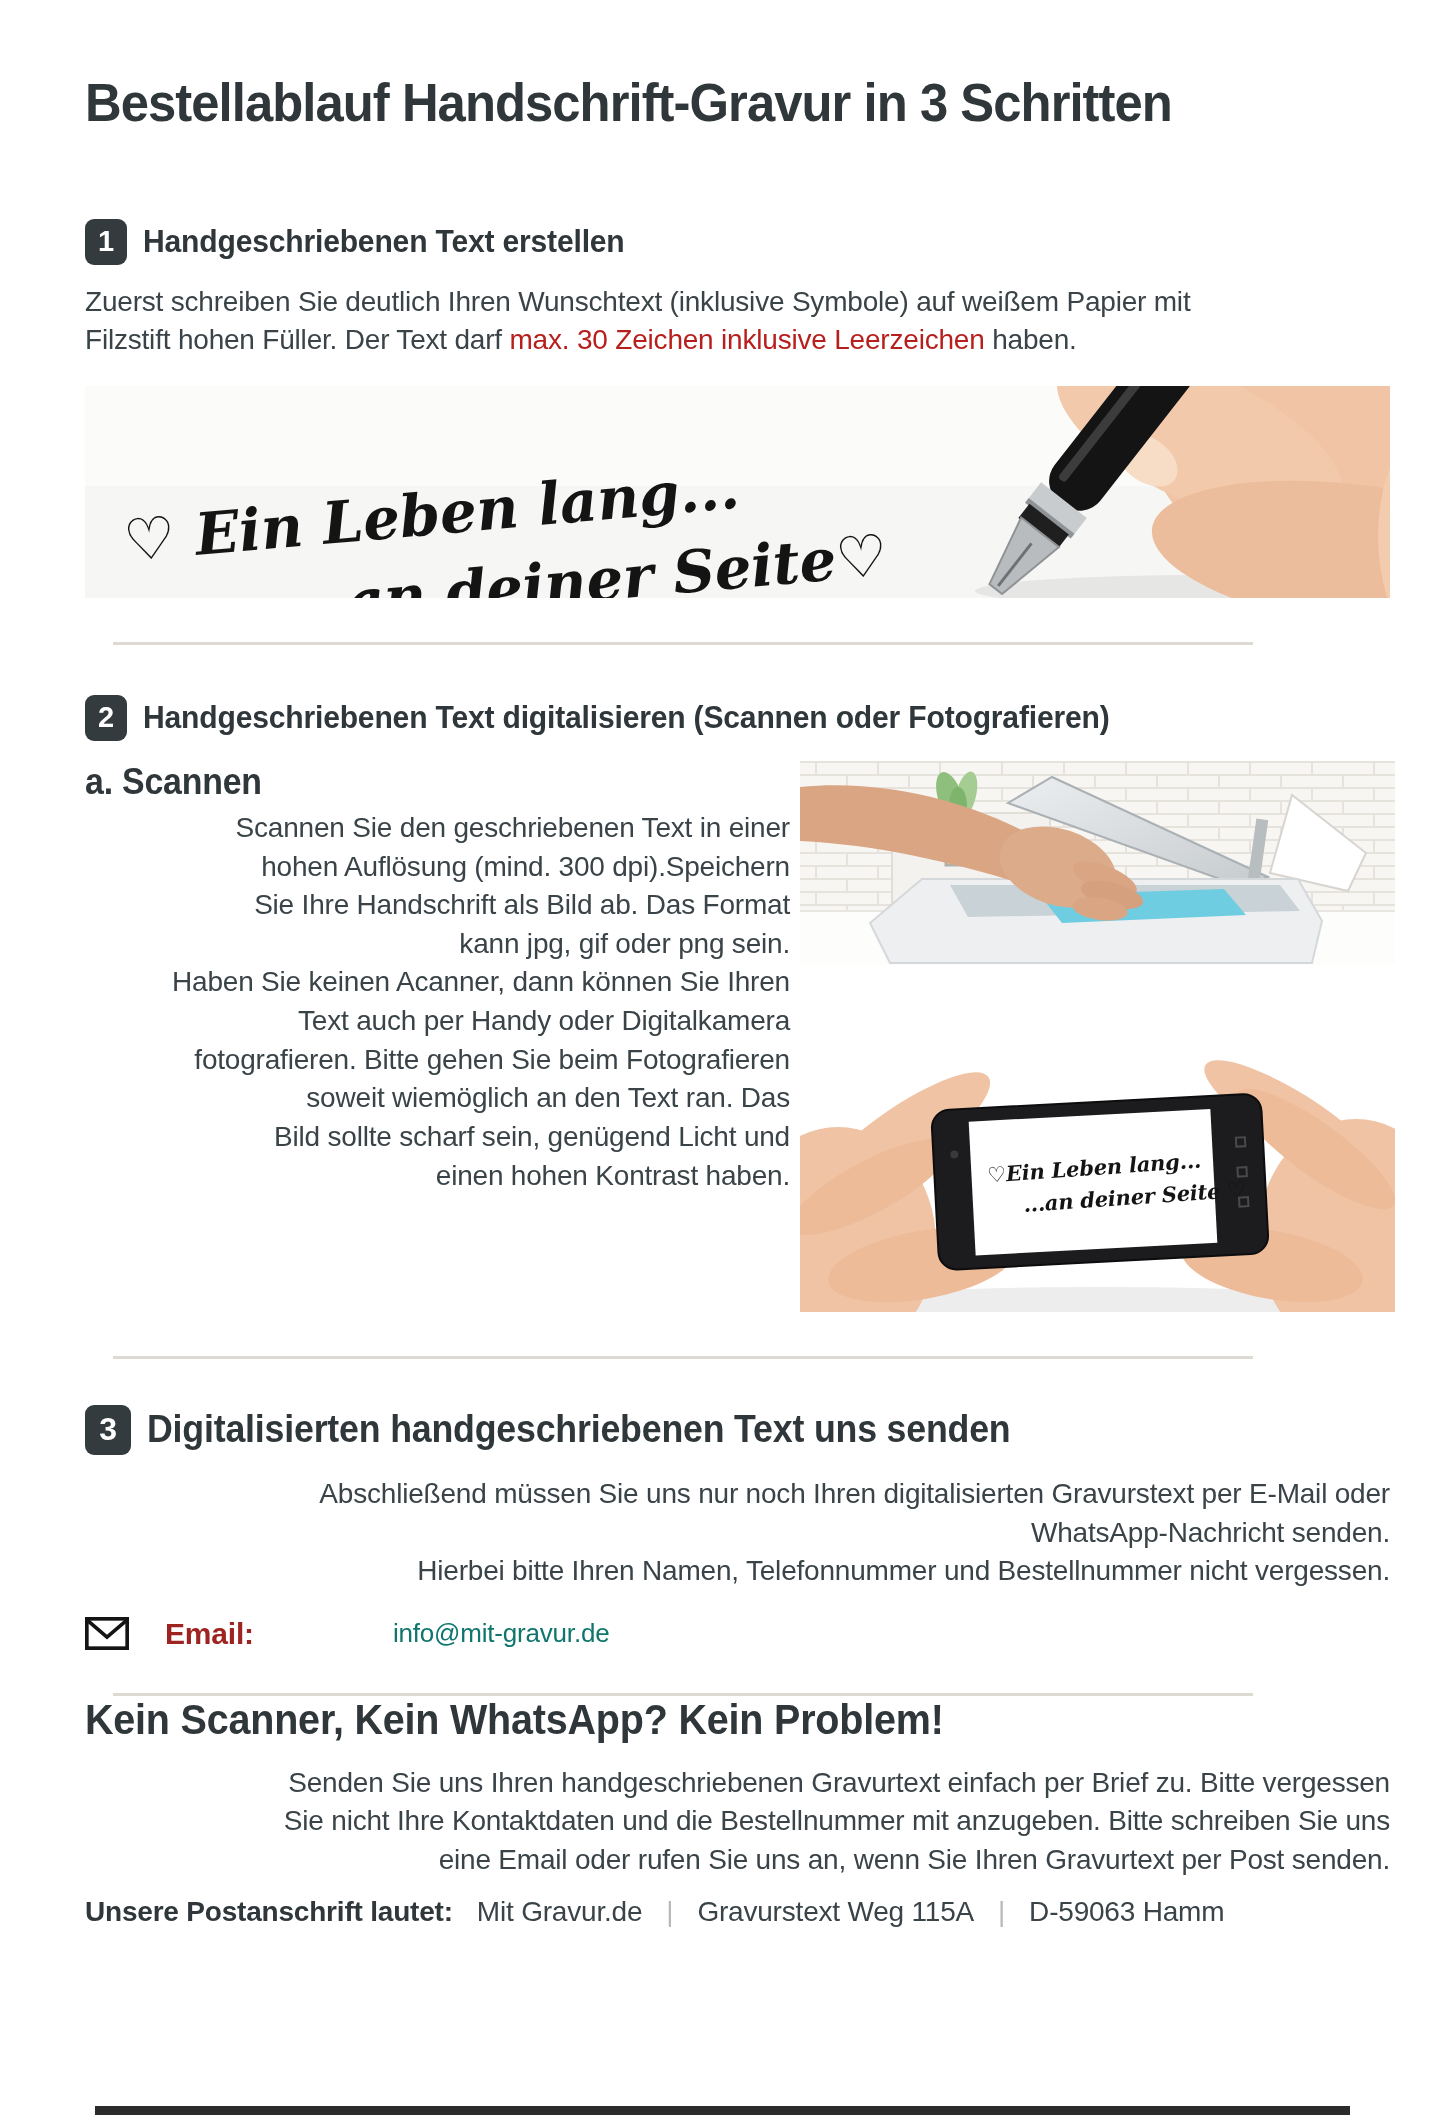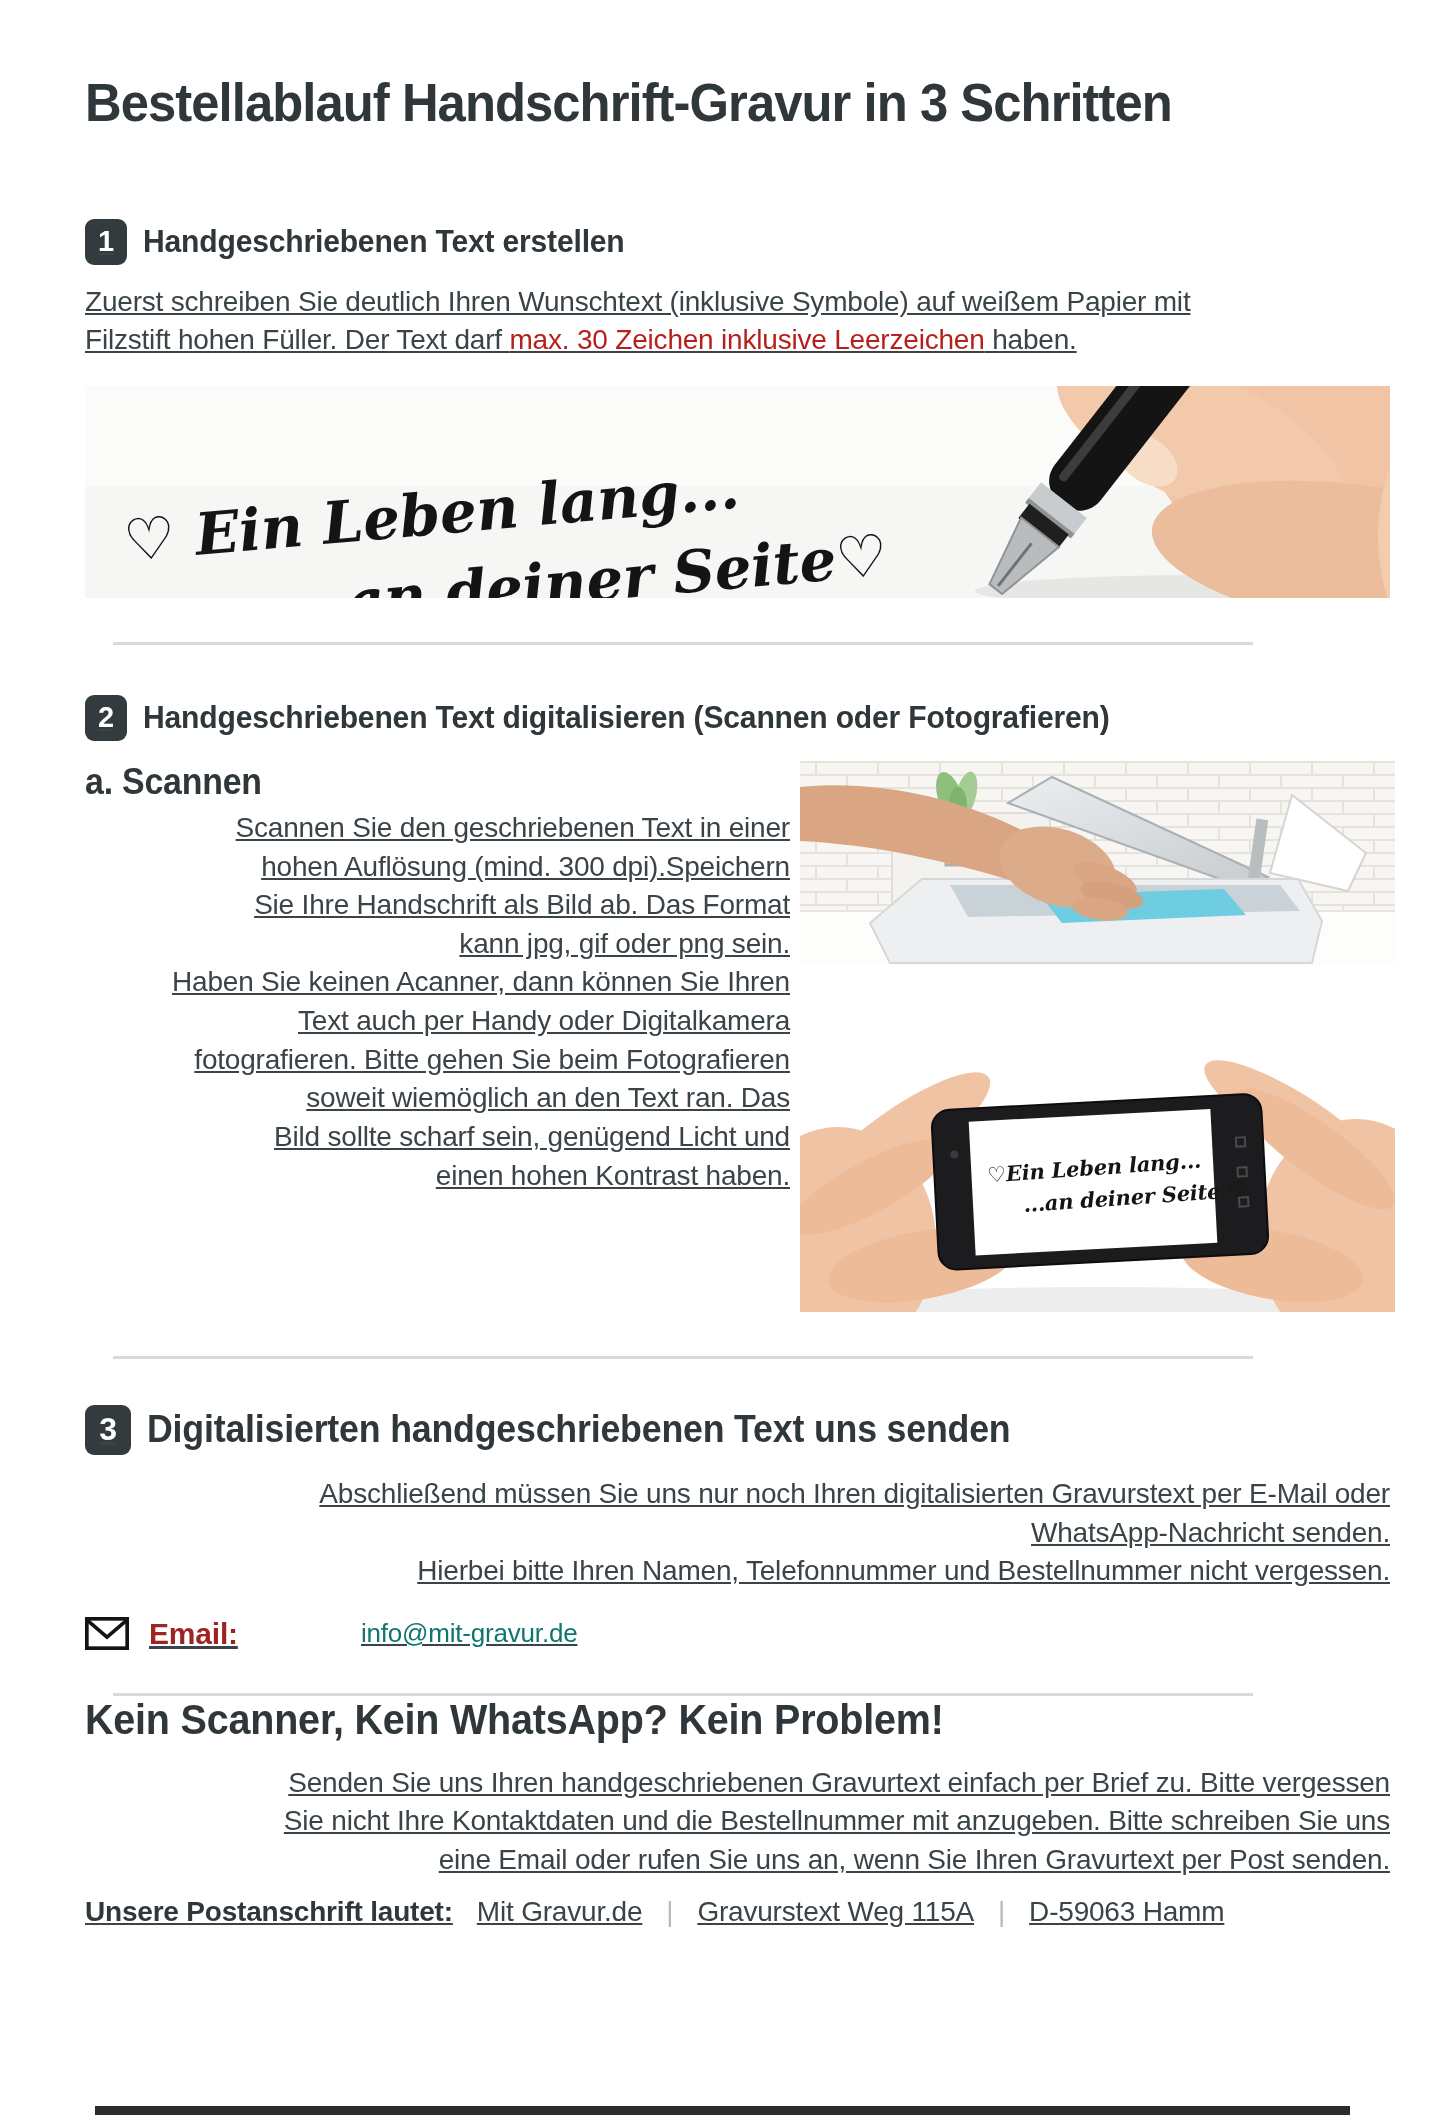--- a/index.html
+++ b/index.html
@@ -1,20 +1,20 @@
 <!DOCTYPE html>
 <html><head>
 <meta charset="utf-8">
 <style>
   html,body{margin:0;padding:0;background:#fff;}
   .page{
     width:1445px;height:2115px;margin:0 auto;background:#fff;
     position:relative;overflow:hidden;box-sizing:border-box;
     padding:0 55px 4px 85px;
-    font-family:"Liberation Sans",sans-serif;color:#3a4347;letter-spacing:-0.2px;text-decoration:underline;
+    font-family:"Liberation Sans",sans-serif;color:#3a4347;letter-spacing:-0.2px;
   }
   .cond{transform:scaleX(0.94);transform-origin:0 50%;display:inline-block;white-space:nowrap;}
   h1.title{margin:74px 0 0 0;font-size:54px;line-height:1.05;color:#30373b;font-weight:bold;letter-spacing:-1px;}
   .step-head{display:flex;align-items:center;gap:16px;margin:0;}
   .badge{
     flex:0 0 auto;width:42px;height:46px;border-radius:9px;background:#343b3f;
     color:#fff;font-weight:bold;font-size:29px;display:flex;align-items:center;justify-content:center;
   }
   .badge.big{width:46px;height:50px;font-size:32px;}
   h2.step{margin:0;font-size:32px;color:#30373b;font-weight:bold;}
@@ -22,21 +22,21 @@
   .body{font-size:28px;line-height:1.38;color:#3a4347;margin:0;}
   .pre{white-space:pre-line;text-align:right;}
   .red{color:#b71f1c;}
   .sub-head{font-size:36px;font-weight:bold;color:#30373b;margin:0 0 6px 0;}
   .divider{border:none;border-top:3px solid #dcdad3;width:1140px;margin:0 0 0 28px;}
   .hero{width:1305px;height:212px;margin-top:26px;}
   .cols{display:flex;gap:10px;margin-top:20px;}
   .col-left{flex:0 0 705px;}
   .col-right{flex:0 0 595px;}
   .contact{margin-top:26px;}
-  .contact-row{display:flex;align-items:center;gap:0;margin-bottom:10px;}
+  .contact-row{display:flex;align-items:center;gap:16px;margin-bottom:10px;}
   .contact-icon{flex:0 0 64px;display:flex;align-items:center;}
   .contact-label{flex:0 0 212px;font-weight:bold;font-size:30px;color:#9e2421;}
   .contact-value{font-size:26px;color:#0f766e;}
   .address{display:flex;align-items:baseline;gap:24px;margin-top:16px;font-size:28px;}
   .address .lbl{font-weight:bold;color:#30373b;}
   .address .sep{color:#b9b9b9;}
   .footer-bar{position:absolute;left:95px;right:95px;bottom:0;height:9px;background:#2b2b2b;}
   .mt88{margin-top:88px;} .mt50{margin-top:50px;} .mt46{margin-top:46px;}
   .mt44{margin-top:44px;} .mt42{margin-top:42px;} .mt20{margin-top:20px;} .mt18{margin-top:18px;}
   svg{display:block;}

